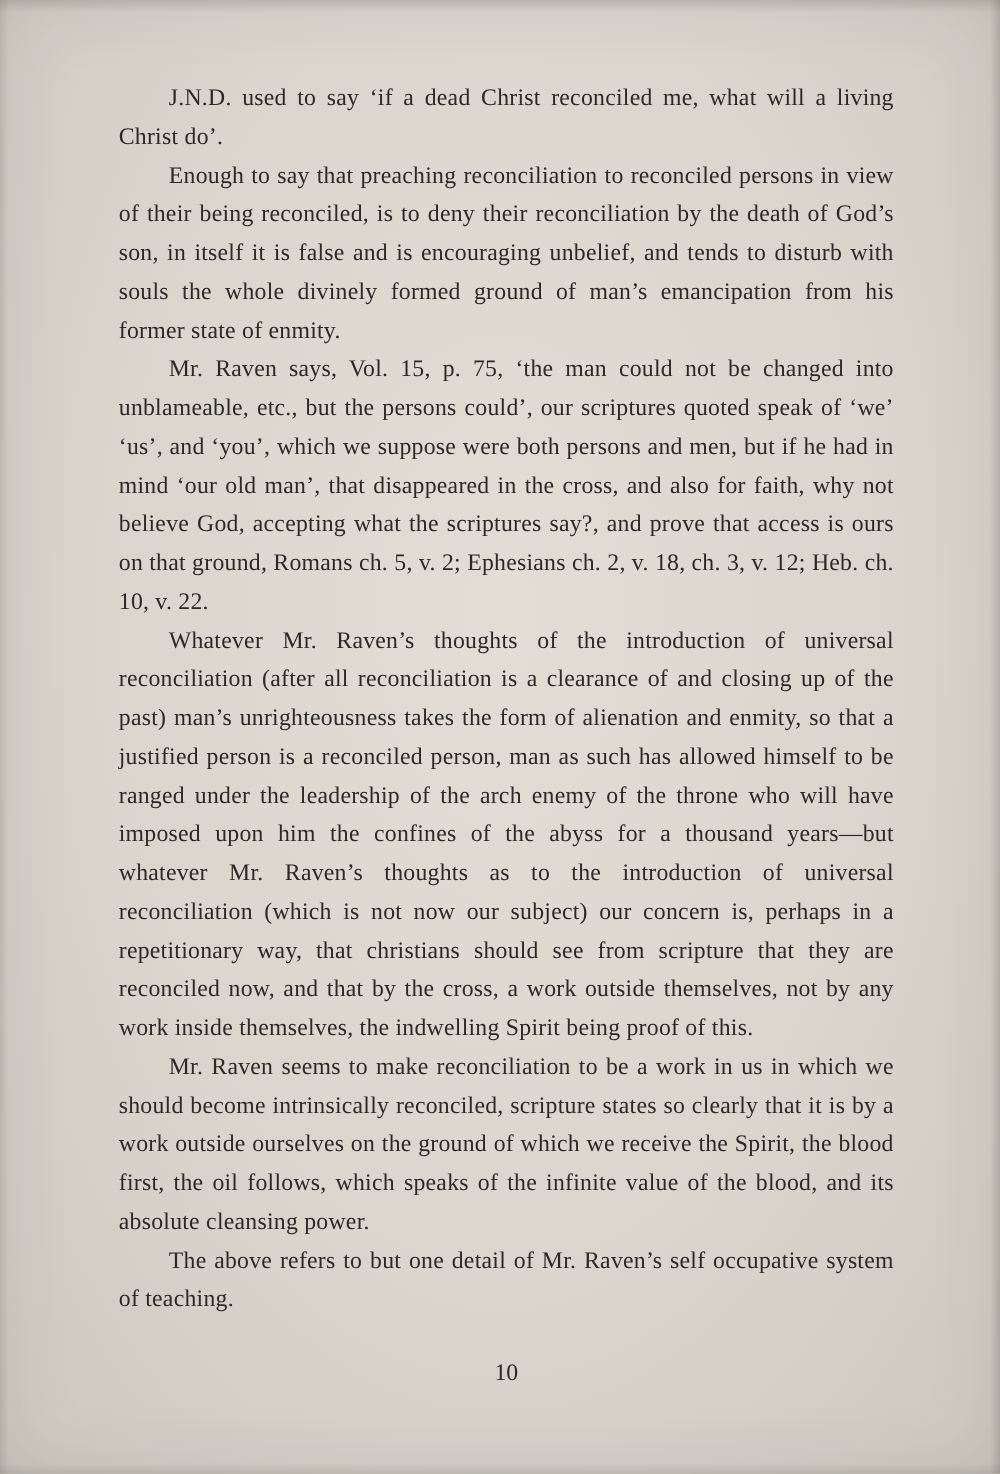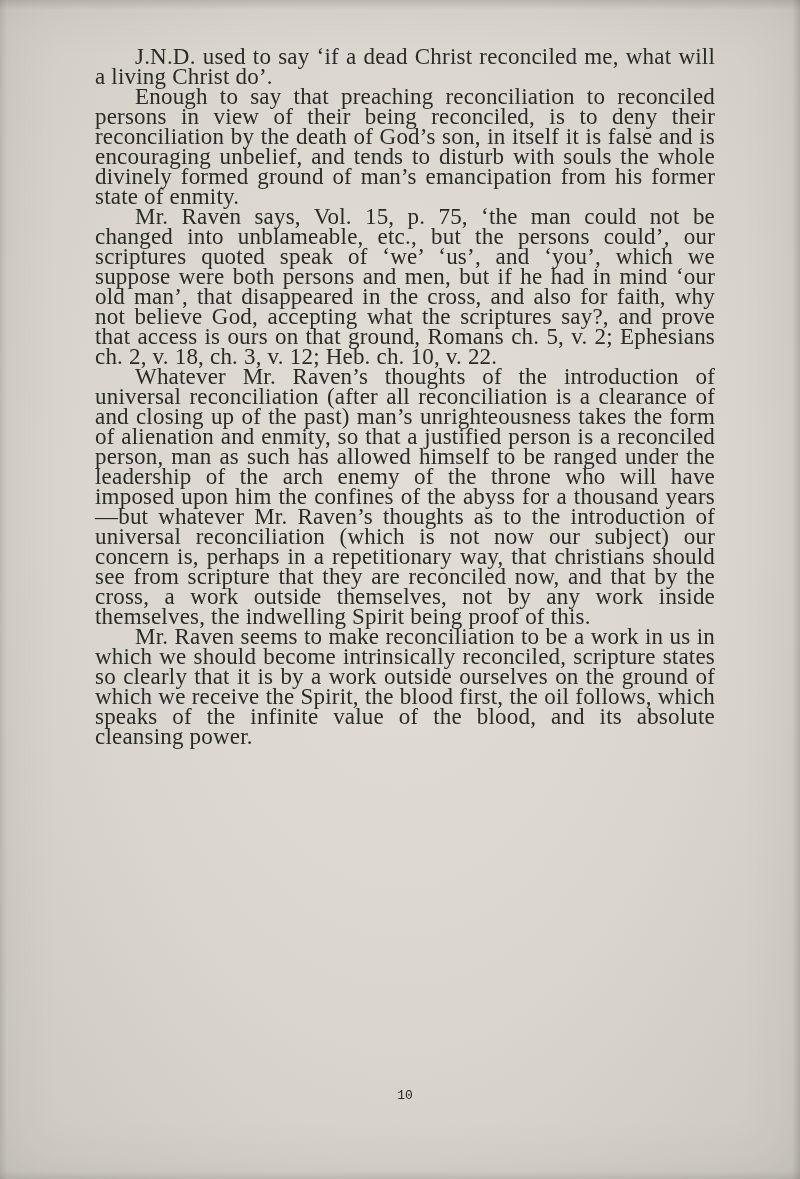--- a/index.html
+++ b/index.html
@@ -44,52 +44,52 @@
   .edge-bottom {
     position: absolute;
     left: 0; bottom: 0;
     width: 100%; height: 8px;
     background: linear-gradient(to top, rgba(40,38,32,0.10), rgba(40,38,32,0));
     pointer-events: none;
   }
   .page-body {
     position: absolute;
     left: 95px;
-    top: 47px;
+    top: 63px;
     width: 620px;
     color: #2b2a28;
-    font-size: 23px;
-    line-height: 20px;
+    font-size: 19px;
+    line-height: 31px;
     letter-spacing: 0.2px;
     text-align: justify;
   }
   .para {
     margin: 0;
     text-indent: 40px;
   }
   .page-number {
     position: absolute;
     left: 95px;
     top: 1088px;
     width: 620px;
     text-align: center;
     color: #2b2a28;
-    font-size: 13px;
-    font-family: Liberation Mono, monospace;
+    font-size: 19px;
   }
 </style>
 </head>
 <body>
 
 <div class="scan">
   <div class="edge-left"></div>
   <div class="edge-bottom"></div>
 
   <div class="page-body">
     <p class="para">J.N.D. used to say ‘if a dead Christ reconciled me, what will a living Christ do’.</p>
     <p class="para">Enough to say that preaching reconciliation to reconciled persons in view of their being reconciled, is to deny their reconciliation by the death of God’s son, in itself it is false and is encouraging unbelief, and tends to disturb with souls the whole divinely formed ground of man’s emancipation from his former state of enmity.</p>
     <p class="para">Mr. Raven says, Vol. 15, p. 75, ‘the man could not be changed into unblameable, etc., but the persons could’, our scriptures quoted speak of ‘we’ ‘us’, and ‘you’, which we suppose were both persons and men, but if he had in mind ‘our old man’, that disappeared in the cross, and also for faith, why not believe God, accepting what the scriptures say?, and prove that access is ours on that ground, Romans ch. 5, v. 2; Ephesians ch. 2, v. 18, ch. 3, v. 12; Heb. ch. 10, v. 22.</p>
     <p class="para">Whatever Mr. Raven’s thoughts of the introduction of universal reconciliation (after all reconciliation is a clearance of and closing up of the past) man’s unrighteousness takes the form of alienation and enmity, so that a justified person is a reconciled person, man as such has allowed himself to be ranged under the leadership of the arch enemy of the throne who will have imposed upon him the confines of the abyss for a thousand years—but whatever Mr. Raven’s thoughts as to the introduction of universal reconciliation (which is not now our subject) our concern is, perhaps in a repetitionary way, that christians should see from scripture that they are reconciled now, and that by the cross, a work outside themselves, not by any work inside themselves, the indwelling Spirit being proof of this.</p>
     <p class="para">Mr. Raven seems to make reconciliation to be a work in us in which we should become intrinsically reconciled, scripture states so clearly that it is by a work outside ourselves on the ground of which we receive the Spirit, the blood first, the oil follows, which speaks of the infinite value of the blood, and its absolute cleansing power.</p>
+    <p class="para">The above refers to but one detail of Mr. Raven’s self occupative system of teaching.</p>
   </div>
 
   <div class="page-number">10</div>
 </div>
 
 </body></html>

